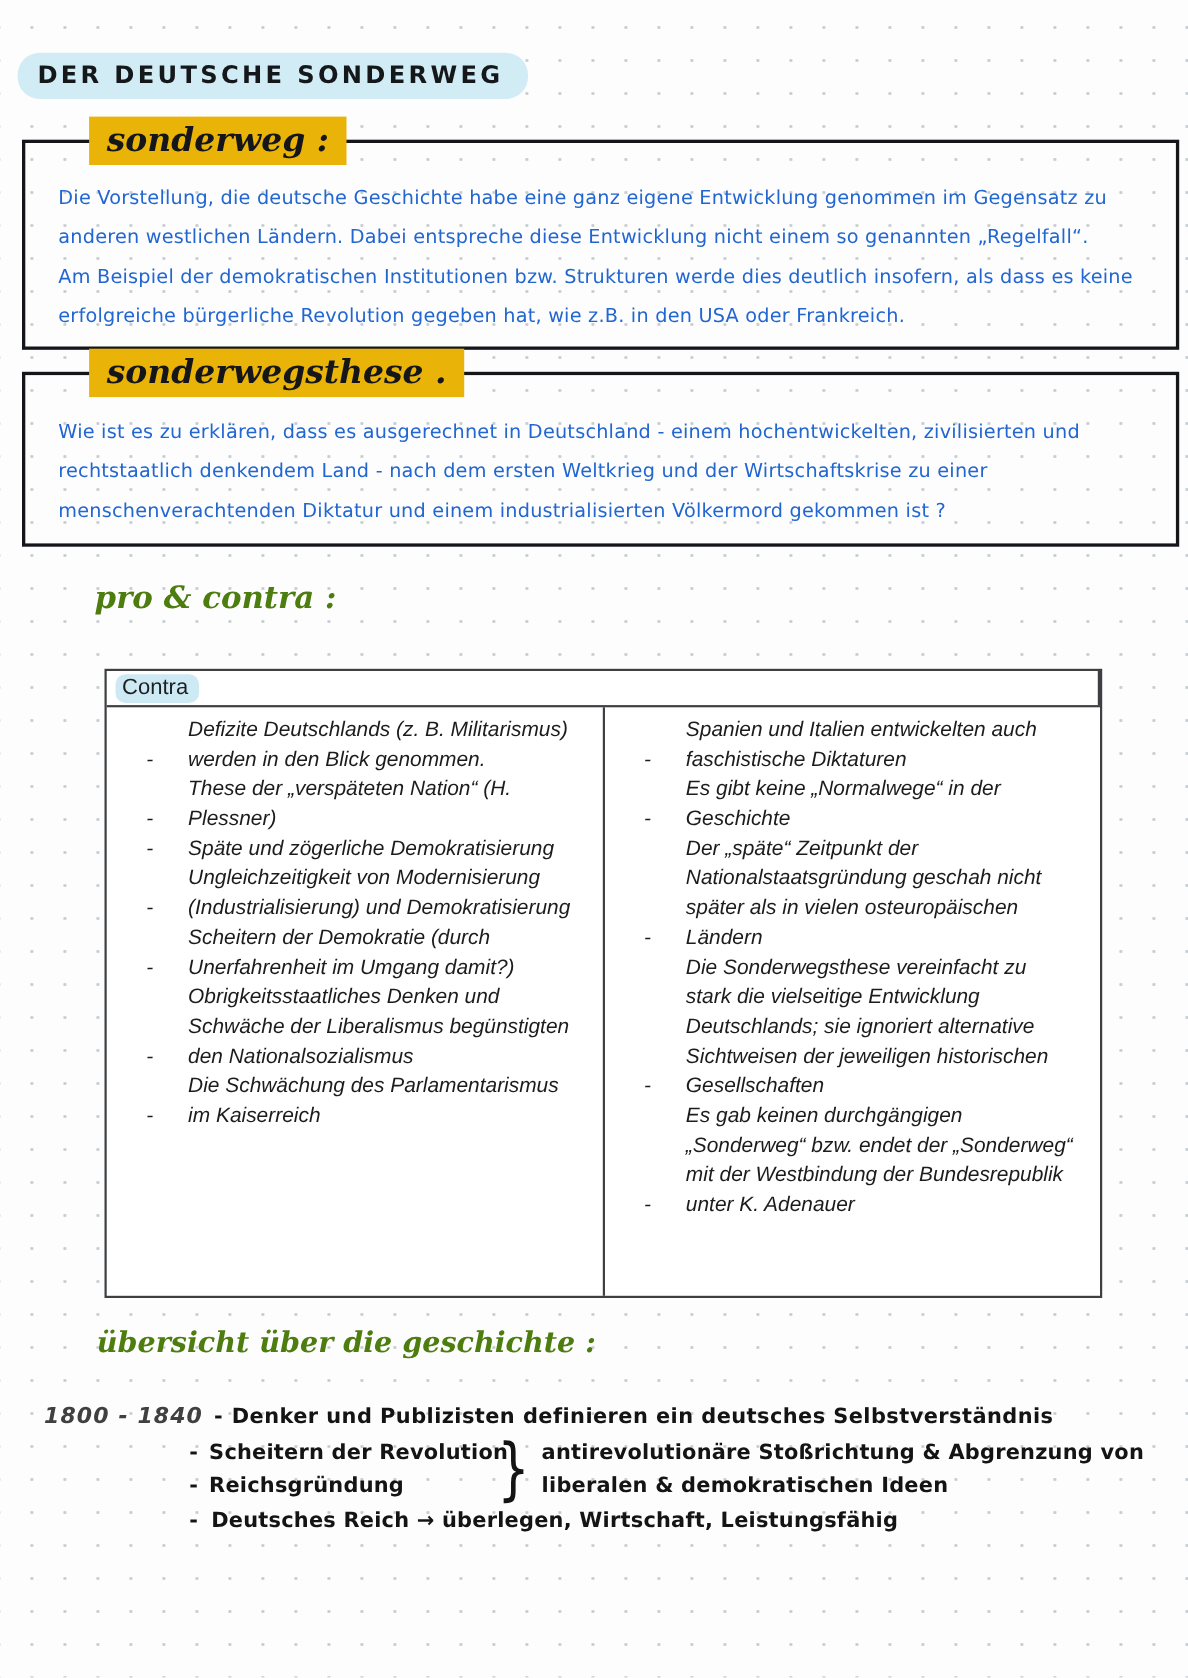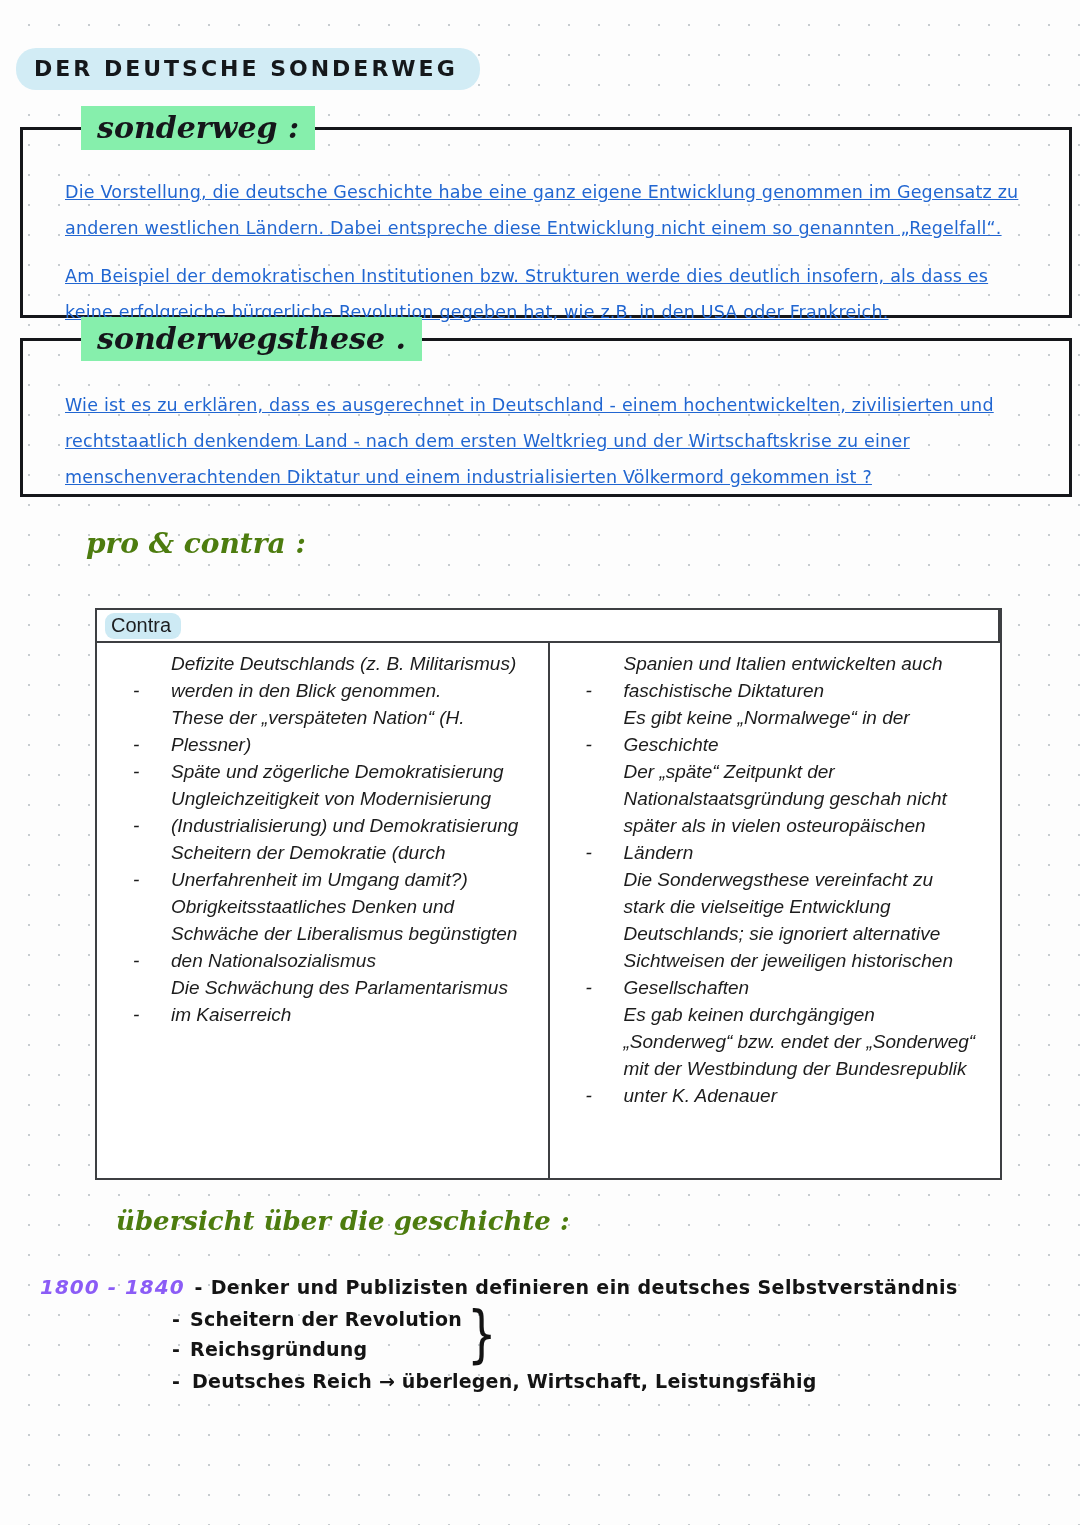--- a/index.html
+++ b/index.html
@@ -25,46 +25,46 @@
   }
 
   
   .frame{
     position:absolute;left:20px;width:1052px;
     border:3px solid #15161a;
     box-sizing:border-box;
   }
   .frame-label{
     position:absolute;top:-24px;left:58px;
-    background:#86efac;
+    background:#eab308;
     padding:0 16px;
     font-family:"DejaVu Serif",serif;font-style:italic;font-weight:700;
     font-size:30px;color:#15161a;
     line-height:44px;
   }
   .frame-body{
     padding:14px 26px 0 30px;
     color:#2166d1;
     font-size:17.5px;line-height:36px;
     letter-spacing:.2px;
   }
-  .frame-body p{margin:12px;text-decoration:underline;}
+  .frame-body p{margin:0;}
   #box-sonderweg{top:127px;height:191px;}
   #box-sonderweg .frame-body{padding-top:32px;}
   #box-these{top:338px;height:159px;}
   #box-these .frame-body{padding-top:34px;}
 
   
   .script-heading{
     position:absolute;
     font-family:"DejaVu Serif",serif;font-style:italic;font-weight:700;
     font-size:28px;color:#4d7c0f;
   }
   #heading-procontra{left:86px;top:527px;}
-  #heading-overview{left:88px;top:1206px;font-size:26px;margin-left:28px;}
+  #heading-overview{left:88px;top:1206px;font-size:26px;}
 
   
   .pc-table{
     position:absolute;left:95px;top:608px;width:907px;height:572px;
     background:#ffffff;border:2px solid #3d3f42;box-sizing:border-box;
     display:flex;flex-direction:column;
     font-family:"Liberation Sans","DejaVu Sans",sans-serif;
   }
   .pc-head{
     display:flex;flex:0 0 33px;border-bottom:2px solid #3d3f42;box-sizing:border-box;
@@ -92,21 +92,21 @@
   }
   .pc-cell .item-text{flex:1 1 auto;padding-right:18px;}
 
   
   .timeline{
     position:absolute;left:40px;top:1272px;width:1000px;
     color:#141414;font-size:19px;line-height:30px;letter-spacing:.2px;
   }
   .tl-row1{display:flex;align-items:baseline;}
   .tl-period{
-    color:#8b5cf6;font-weight:700;font-style:italic;font-size:20px;
+    color:#404040;font-weight:700;font-style:italic;font-size:20px;
     letter-spacing:1px;white-space:nowrap;
   }
   .tl-dash{padding:0 8px 0 10px;font-weight:700;}
   .tl-line1{font-weight:600;letter-spacing:.4px;}
   .tl-brace-group{display:flex;align-items:center;margin:2px 0 0 132px;}
   .tl-left{display:flex;flex-direction:column;min-width:218px;}
   .tl-left .tl-item{white-space:nowrap;font-weight:600;}
   .tl-left .tl-item::before{content:"-";padding-right:10px;font-weight:700;}
   .tl-brace{
     font-size:62px;font-weight:400;line-height:60px;
@@ -206,17 +206,21 @@
       <span class="tl-period">1800 - 1840</span>
       <span class="tl-dash">-</span>
       <span class="tl-line1">Denker und Publizisten definieren ein deutsches Selbstverständnis</span>
     </div>
     <div class="tl-brace-group">
       <div class="tl-left">
         <span class="tl-item">Scheitern der Revolution</span>
         <span class="tl-item">Reichsgründung</span>
       </div>
       <span class="tl-brace"></span>
+      <div class="tl-right">
+        <span class="tl-item">antirevolutionäre Stoßrichtung &amp; Abgrenzung von</span>
+        <span class="tl-item">liberalen &amp; demokratischen Ideen</span>
+      </div>
     </div>
     <div class="tl-row4">Deutsches Reich → überlegen, Wirtschaft, Leistungsfähig</div>
   </div>
 
 </div>
 
 </body></html>

